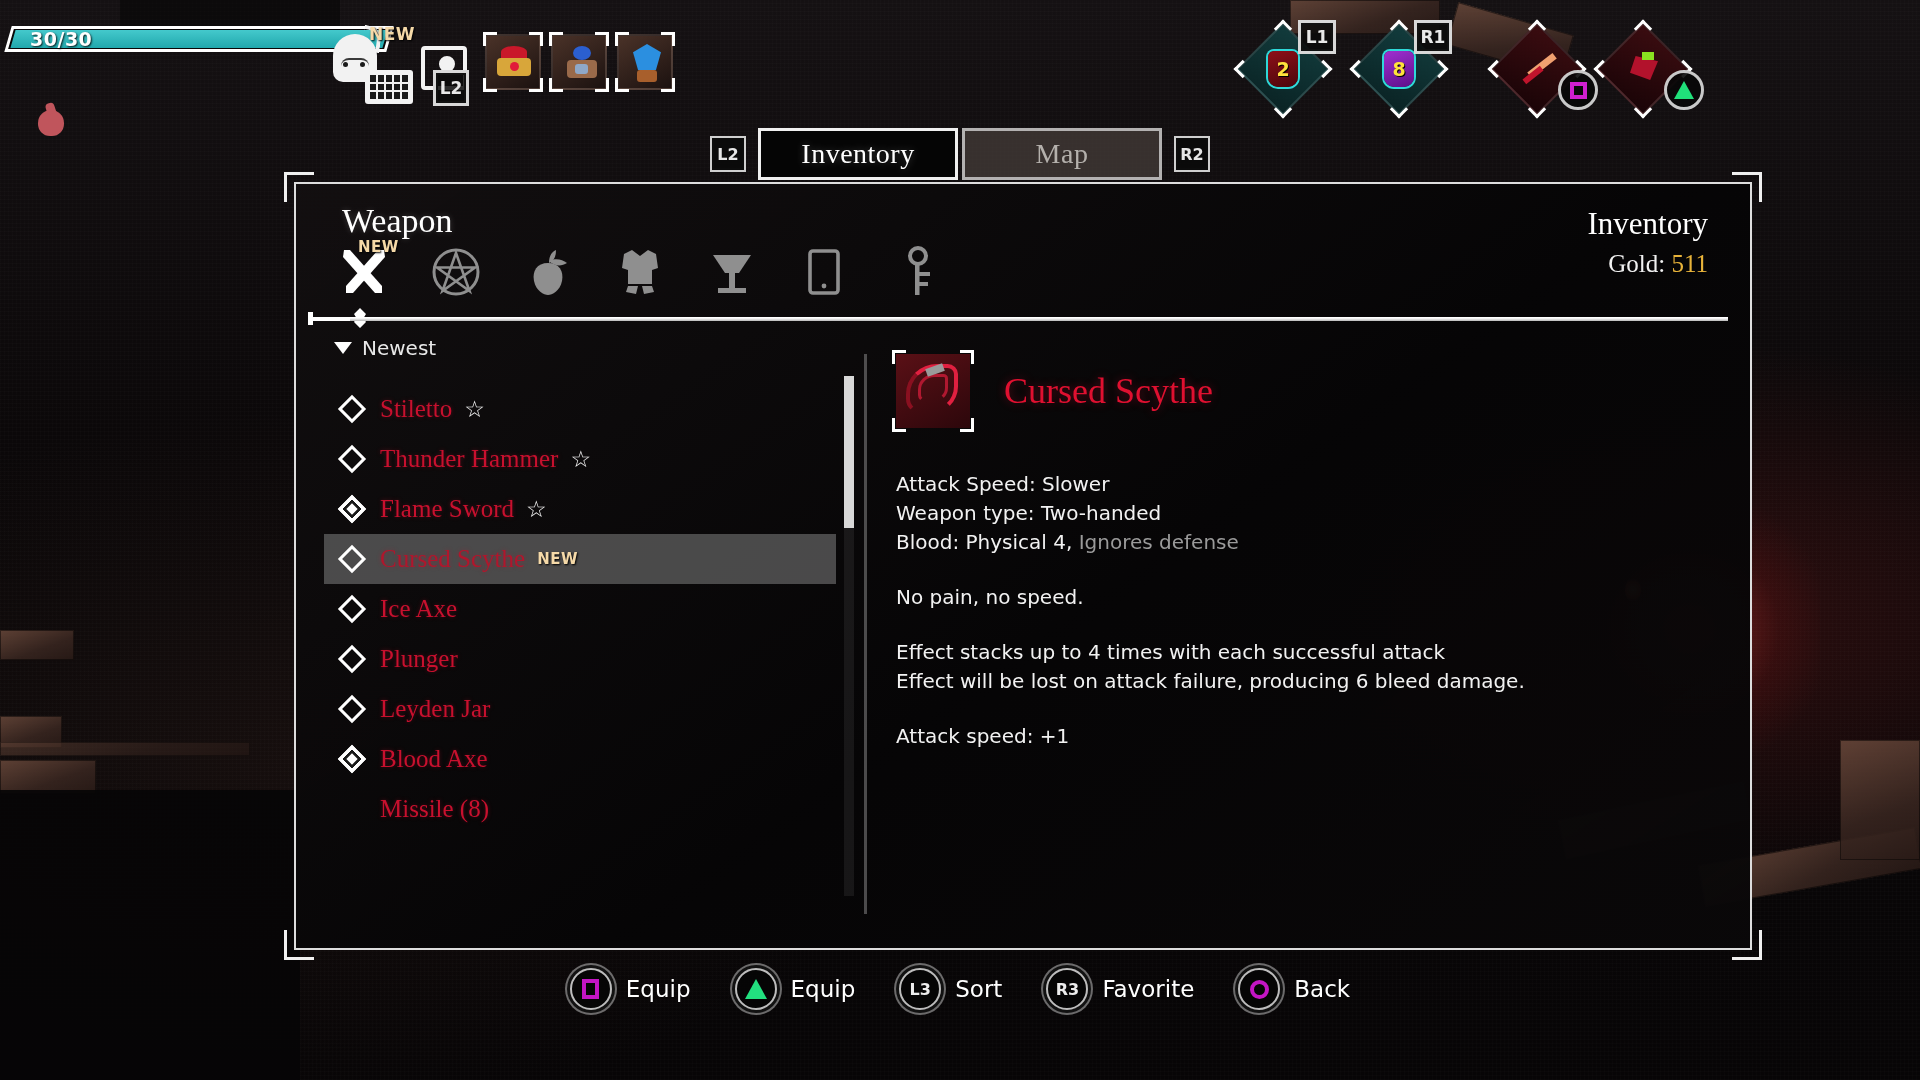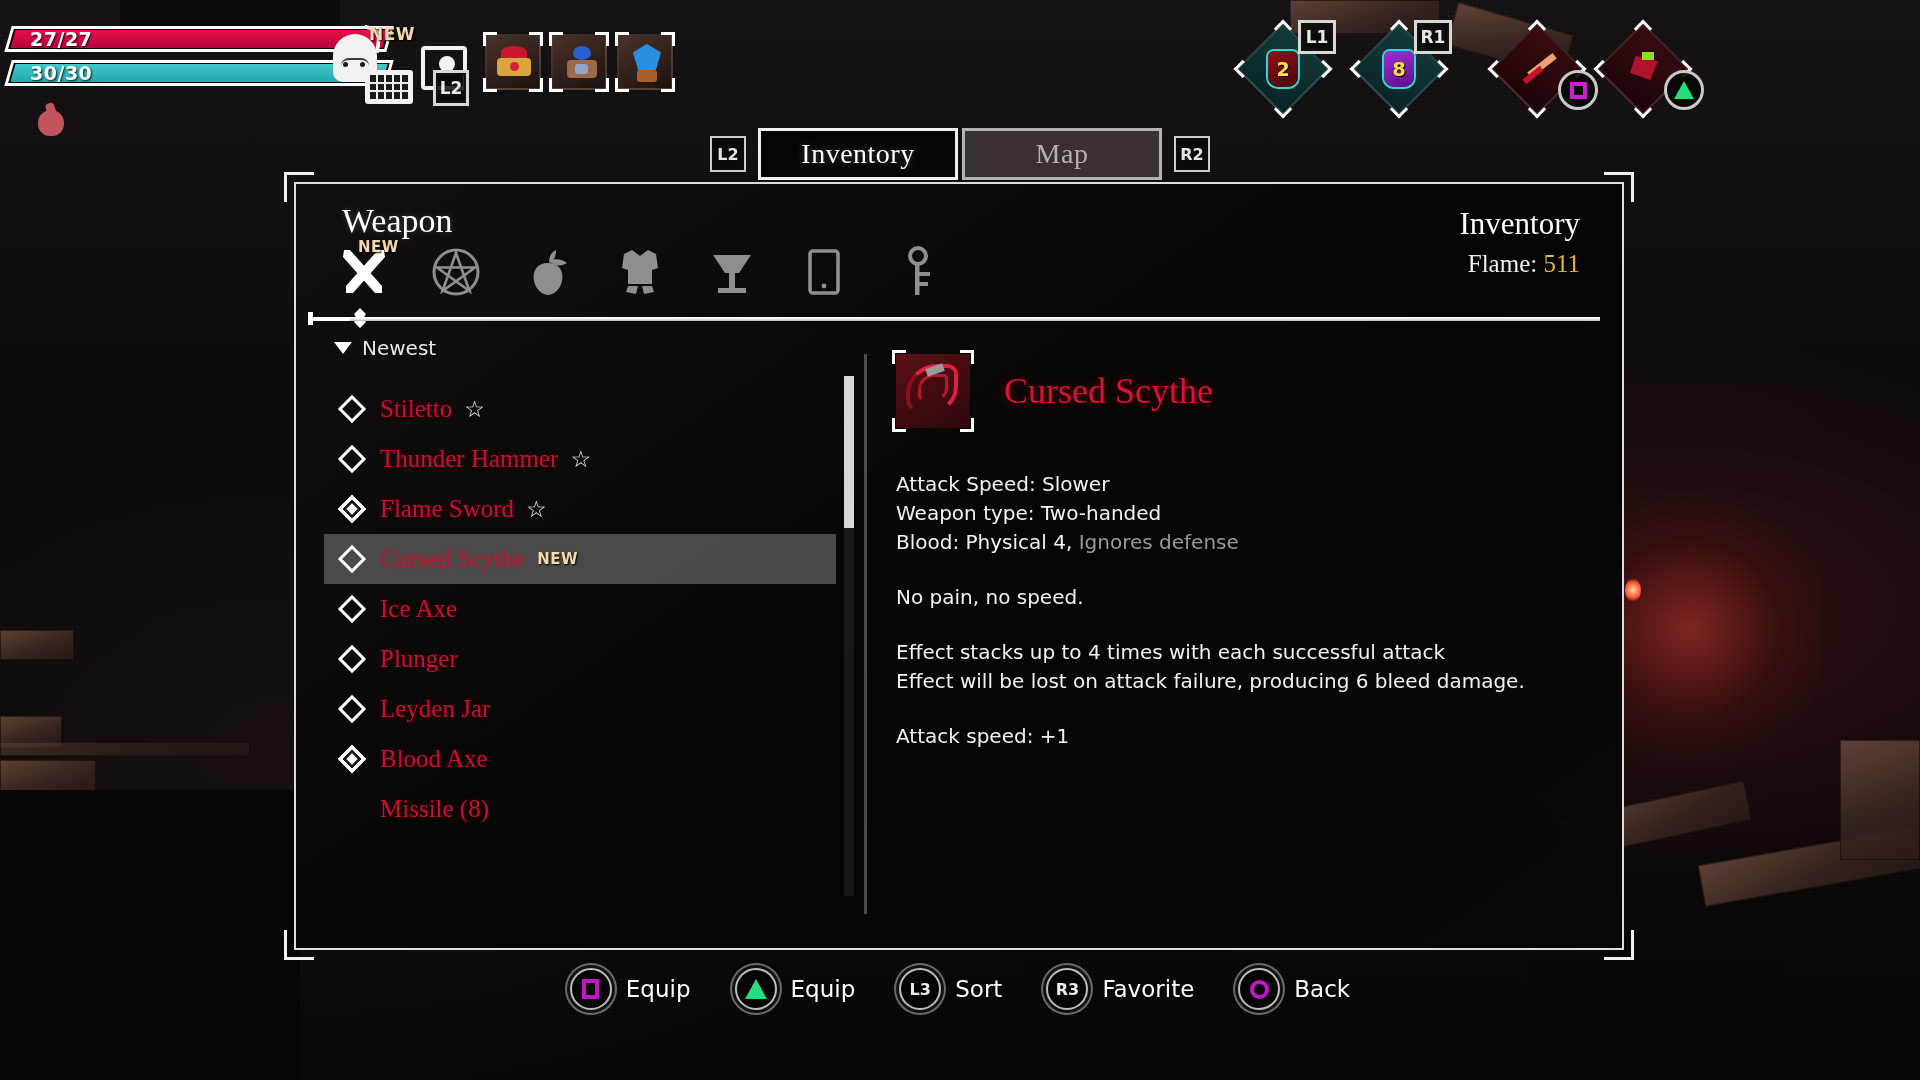--- a/index.html
+++ b/index.html
@@ -244,21 +244,21 @@
   .tab.inactive {
     background: rgba(70,62,58,.72);
     color: #b4b0ac;
     border-color: rgba(210,210,210,.8);
   }
 
   
   .window {
     position: absolute;
     left: 294px; top: 182px;
-    width: 1330px; height: 768px;
+    width: 1458px; height: 768px;
     background: linear-gradient(145deg, rgba(18,15,16,.97), rgba(6,5,6,.985) 55%, rgba(10,8,9,.97));
     border: 2px solid rgba(240,240,240,.92);
   }
   .win-corner {
     position: absolute; width: 46px; height: 46px;
   }
   .win-corner::before, .win-corner::after {
     content:""; position: absolute; background: #f0f0f0;
   }
   .win-corner.tl { left:-12px; top:-12px; }
@@ -464,25 +464,20 @@
   <div class="brick" style="left:1700px;top:846px;width:220px;height:42px;transform:rotate(-10deg);"></div>
   <div class="brick" style="left:1840px;top:740px;width:80px;height:120px;"></div>
   <div class="brick" style="left:1450px;top:18px;width:120px;height:44px;transform:rotate(16deg);"></div>
   <div class="brick" style="left:1290px;top:0;width:150px;height:34px;"></div>
   <div class="dark-panel" style="left:0;top:790px;width:300px;height:290px;"></div>
   <div class="dark-panel" style="left:120px;top:0;width:220px;height:30px;opacity:.6;"></div>
   <div class="torch-glow"></div>
   <div class="torch-core"></div>
 
   <div class="hudbars">
-    <div class="bar-wrap bar-hp">
-      <div class="bar-frame"></div>
-      <div class="bar-fill"></div>
-      <div class="bar-label">27/27</div>
-    </div>
     <div class="bar-wrap bar-sp">
       <div class="bar-frame"></div>
       <div class="bar-fill"></div>
       <div class="bar-label">30/30</div>
     </div>
   </div>
   <div class="pouch"></div>
 
   <div class="hud-center">
     <div class="backpack">
@@ -606,21 +601,21 @@
     <span class="win-corner tl"></span>
     <span class="win-corner tr"></span>
     <span class="win-corner bl"></span>
     <span class="win-corner br"></span>
 
     <div class="win-title">Weapon</div>
 
     <div class="win-right">
       <div class="inv">Inventory</div>
       <div class="gold">
-        <span>Flame:</span>
+        <span>Gold:</span>
         <b>511</b>
       </div>
     </div>
 
     <div class="cats">
       <div class="cat active">
         <svg width="52" height="52" viewBox="0 0 52 52">
           <path d="M6 4 L12 4 L44 40 L44 47 L37 47 L5 11 Z"></path>
           <path d="M46 4 L40 4 L8 40 L8 47 L15 47 L47 11 Z"></path>
         </svg>

